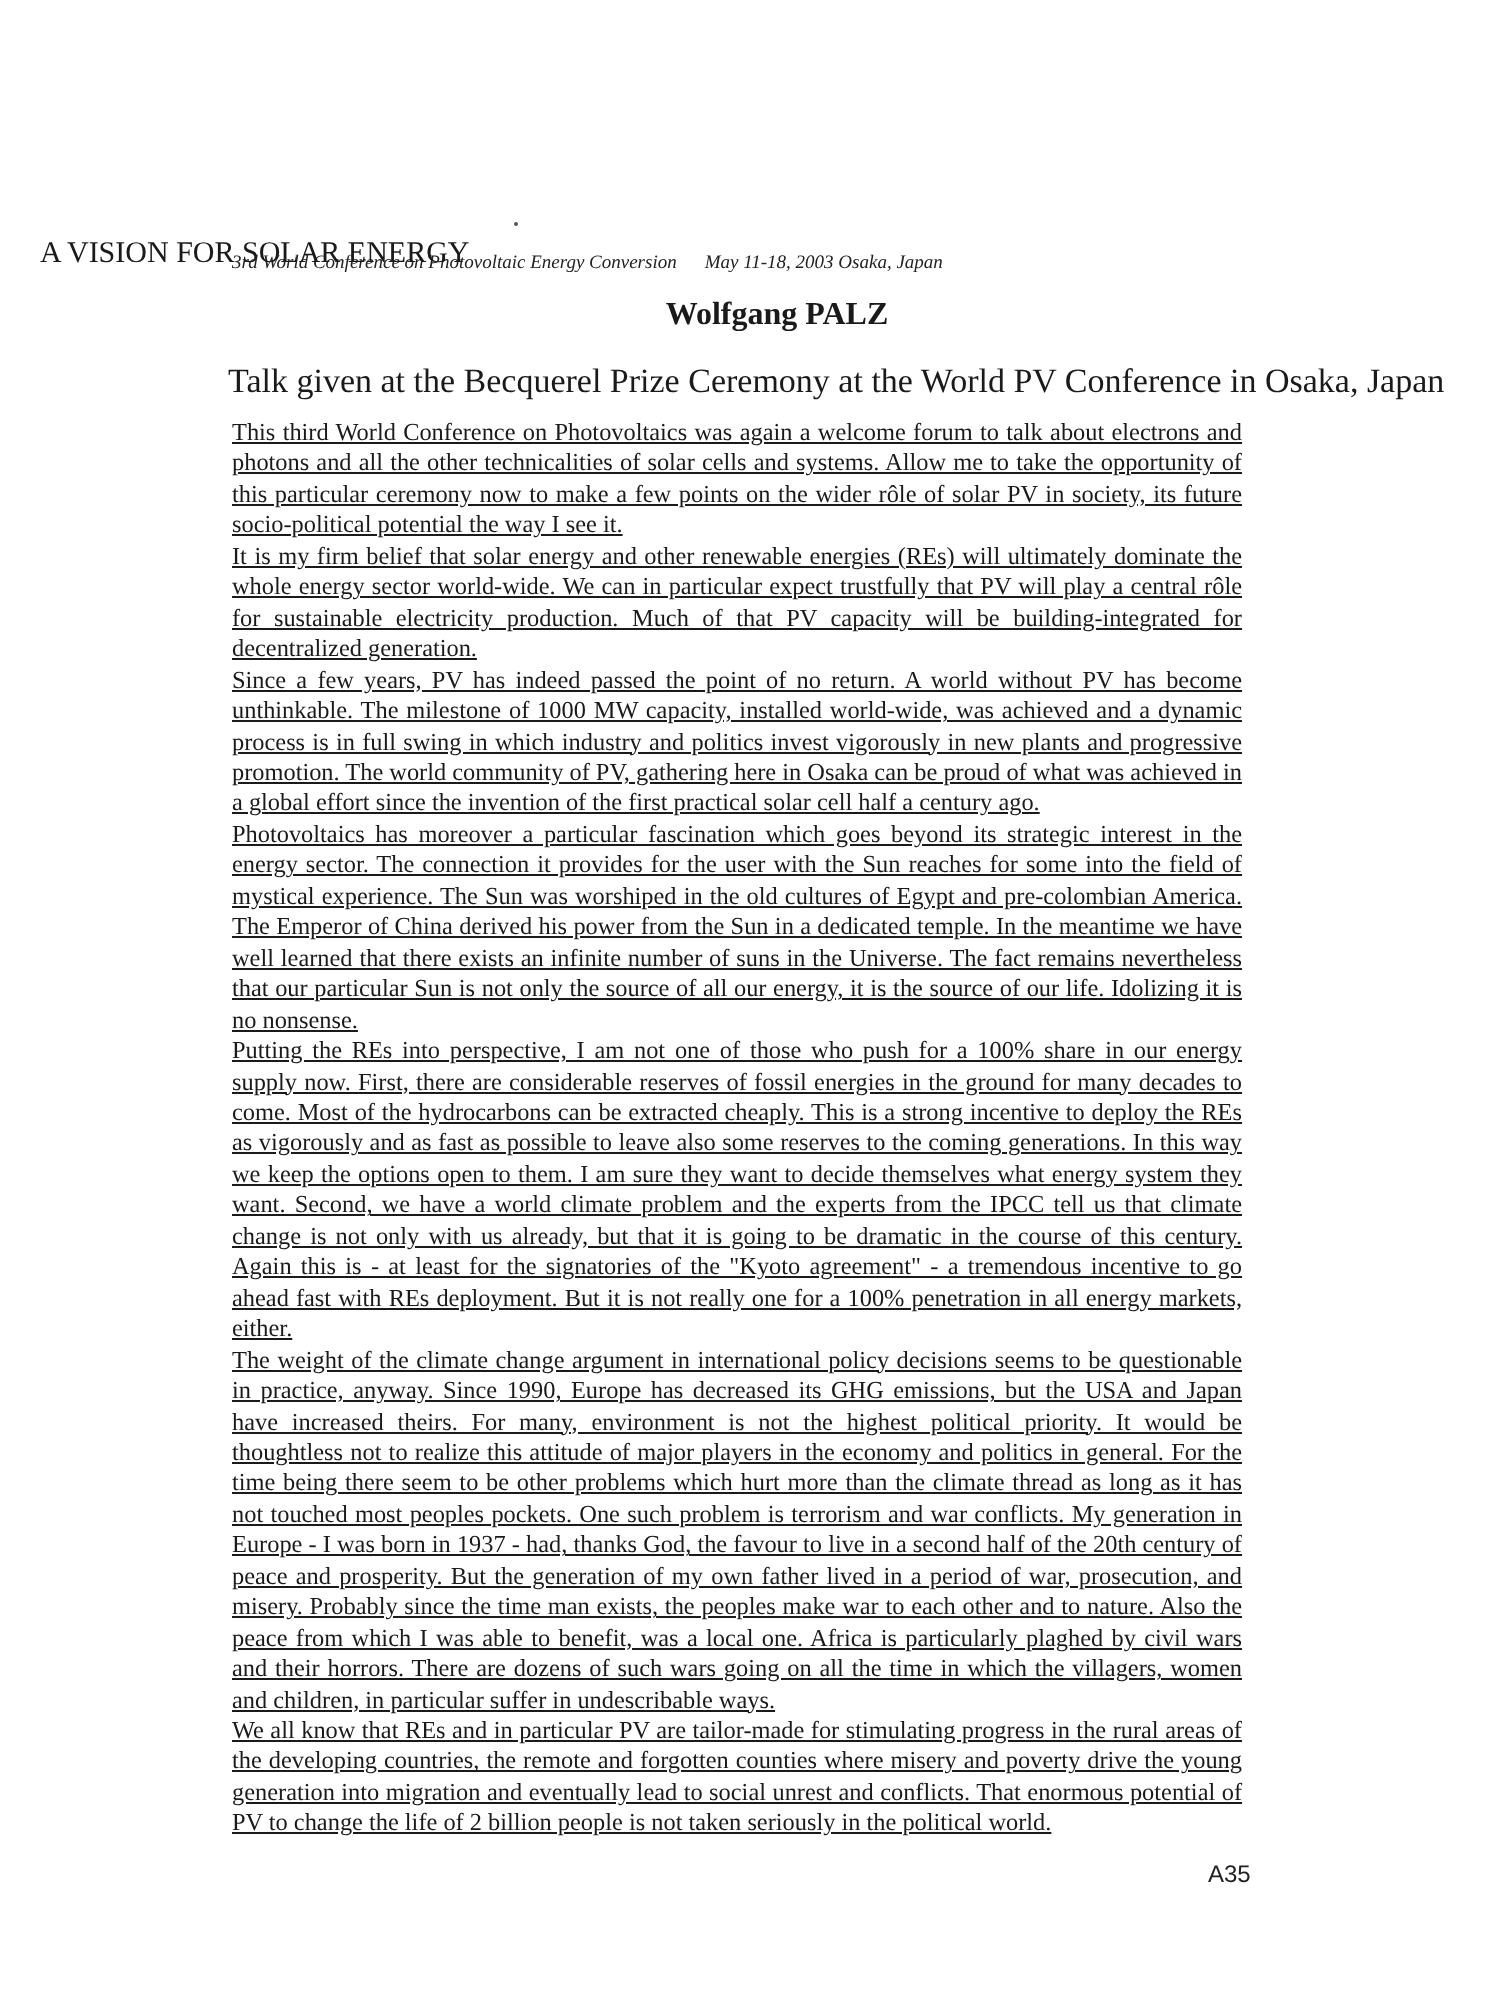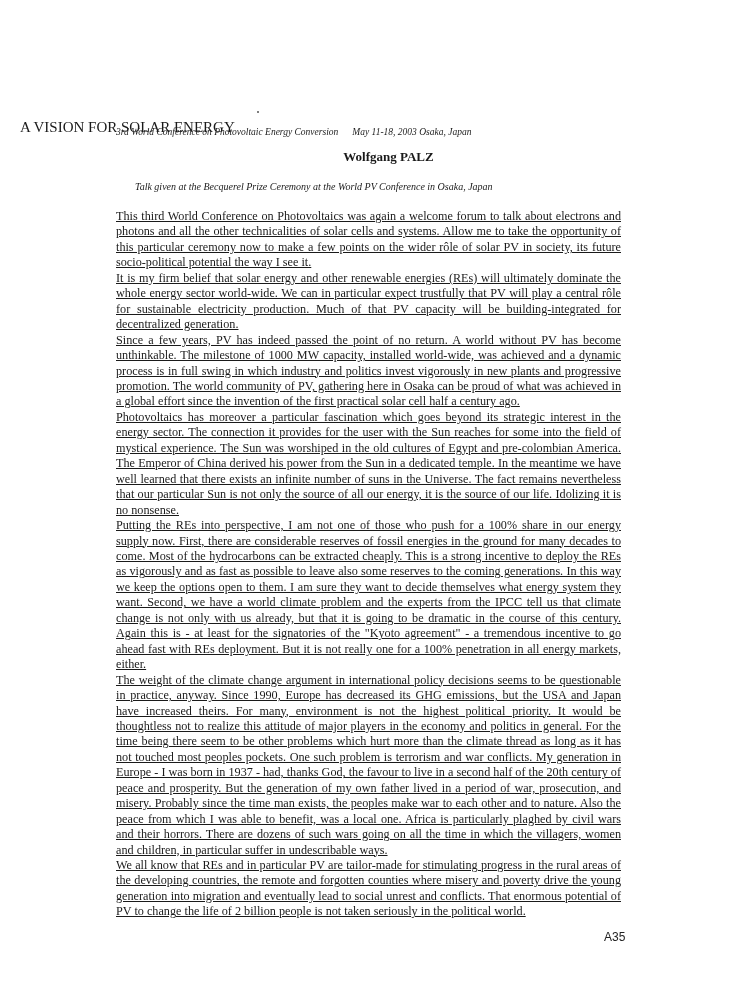--- a/index.html
+++ b/index.html
@@ -3,22 +3,22 @@
 <meta charset="utf-8">
 <style>
   html, body { margin:0; padding:0; background:#ffffff; }
   body { width:755px; height:1000px; position:relative; overflow:hidden;
          font-family:"Liberation Serif", serif; color:#1a1a1a; }
   .hdr { position:absolute; left:116px; top:83px; font-size:9.5px; font-style:italic; color:#222; white-space:nowrap;margin-top:44px; }
   .hdr .date { margin-left:14px; }
   .title { position:absolute; left:0; width:755px; top:119px; text-align:left;
            font-weight:normal; font-size:15px; padding-left:20px; box-sizing:border-box; }
   .author { position:absolute; left:0; width:755px; top:149px; text-align:center;
-            font-weight:bold; font-size:13px; padding-left:22px; box-sizing:border-box; }
-  .sub { position:absolute; left:114px; top:181px; font-style:italic; font-size:10px; white-space:nowrap;margin-left:21px; }
+            font-weight:bold; font-size:16px; padding-left:22px; box-sizing:border-box; }
+  .sub { position:absolute; left:114px; top:181px; font-size:17px; white-space:nowrap; }
   .body { position:absolute; left:116px; top:209px; width:505px; font-size:12.2px; line-height:15.45px;text-decoration:underline; }
   .body p { margin:0; text-align:justify; }
   .pageno { position:absolute; left:604px; top:930px; font-family:Liberation Sans, sans-serif; font-size:12px; color:#222; }
   .speck { position:absolute; width:2px; height:2px; background:#555; border-radius:1px; }
 </style>
 </head>
 <body>
 
 <div class="hdr">
   <span>3rd World Conference on Photovoltaic Energy Conversion</span><span class="date">May 11-18, 2003  Osaka, Japan</span>

